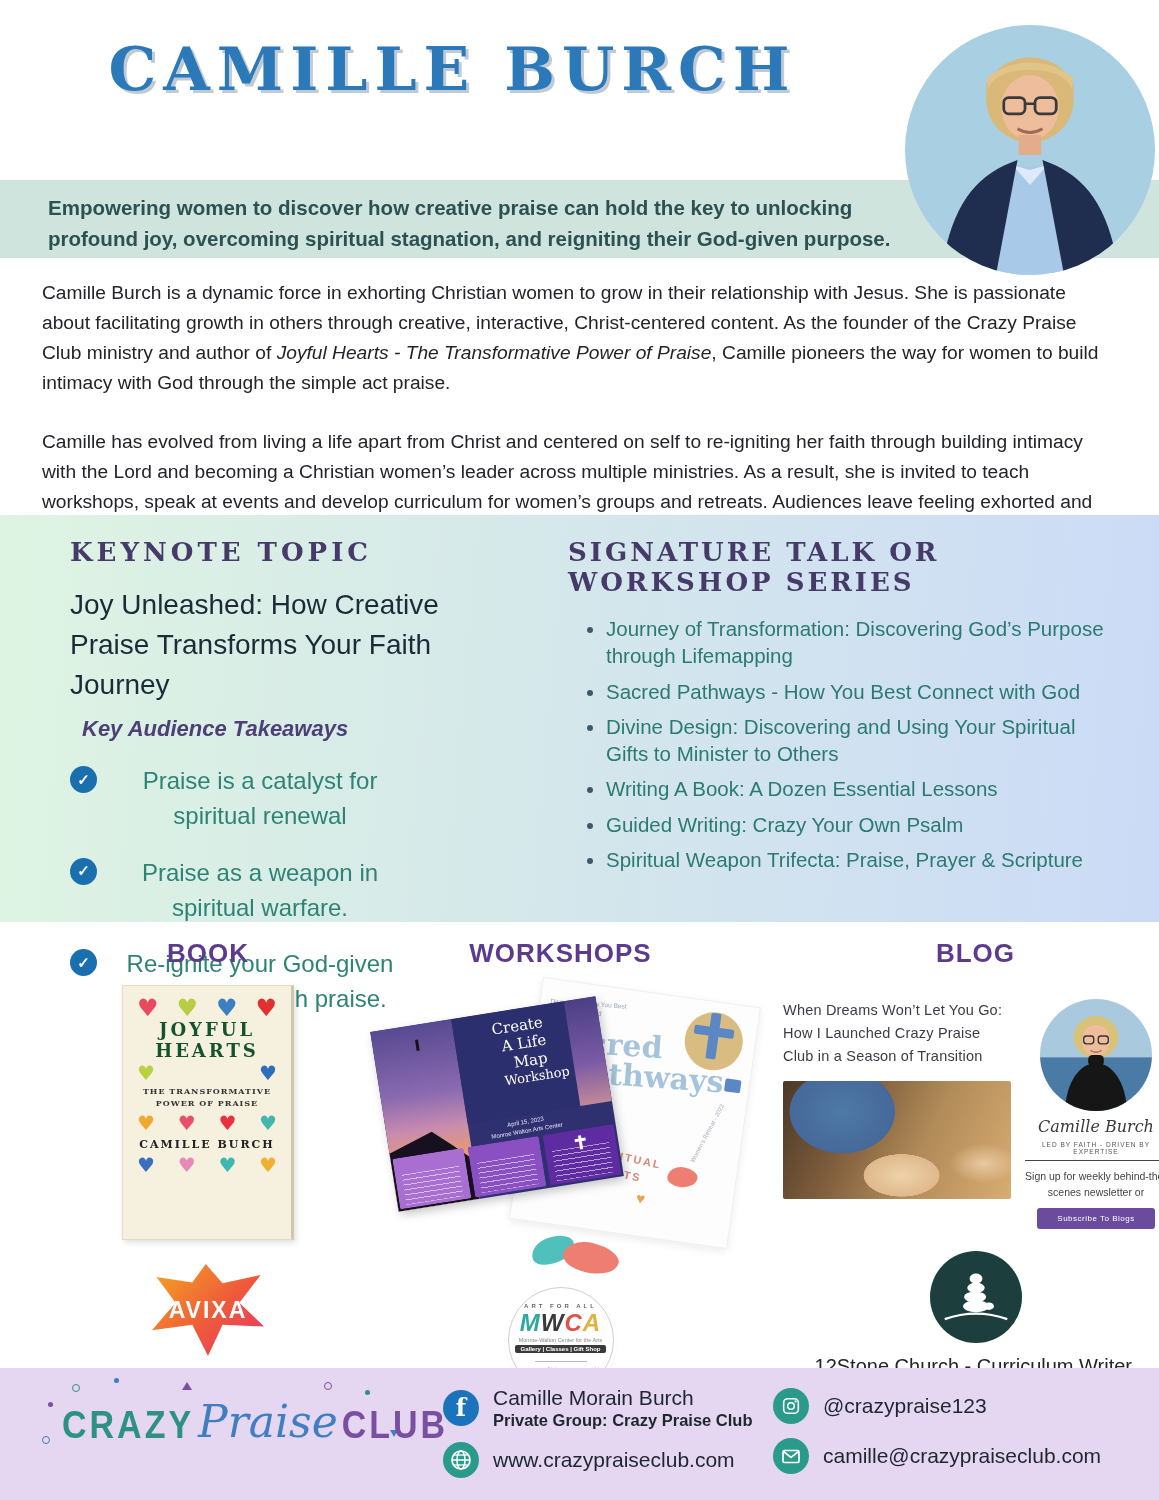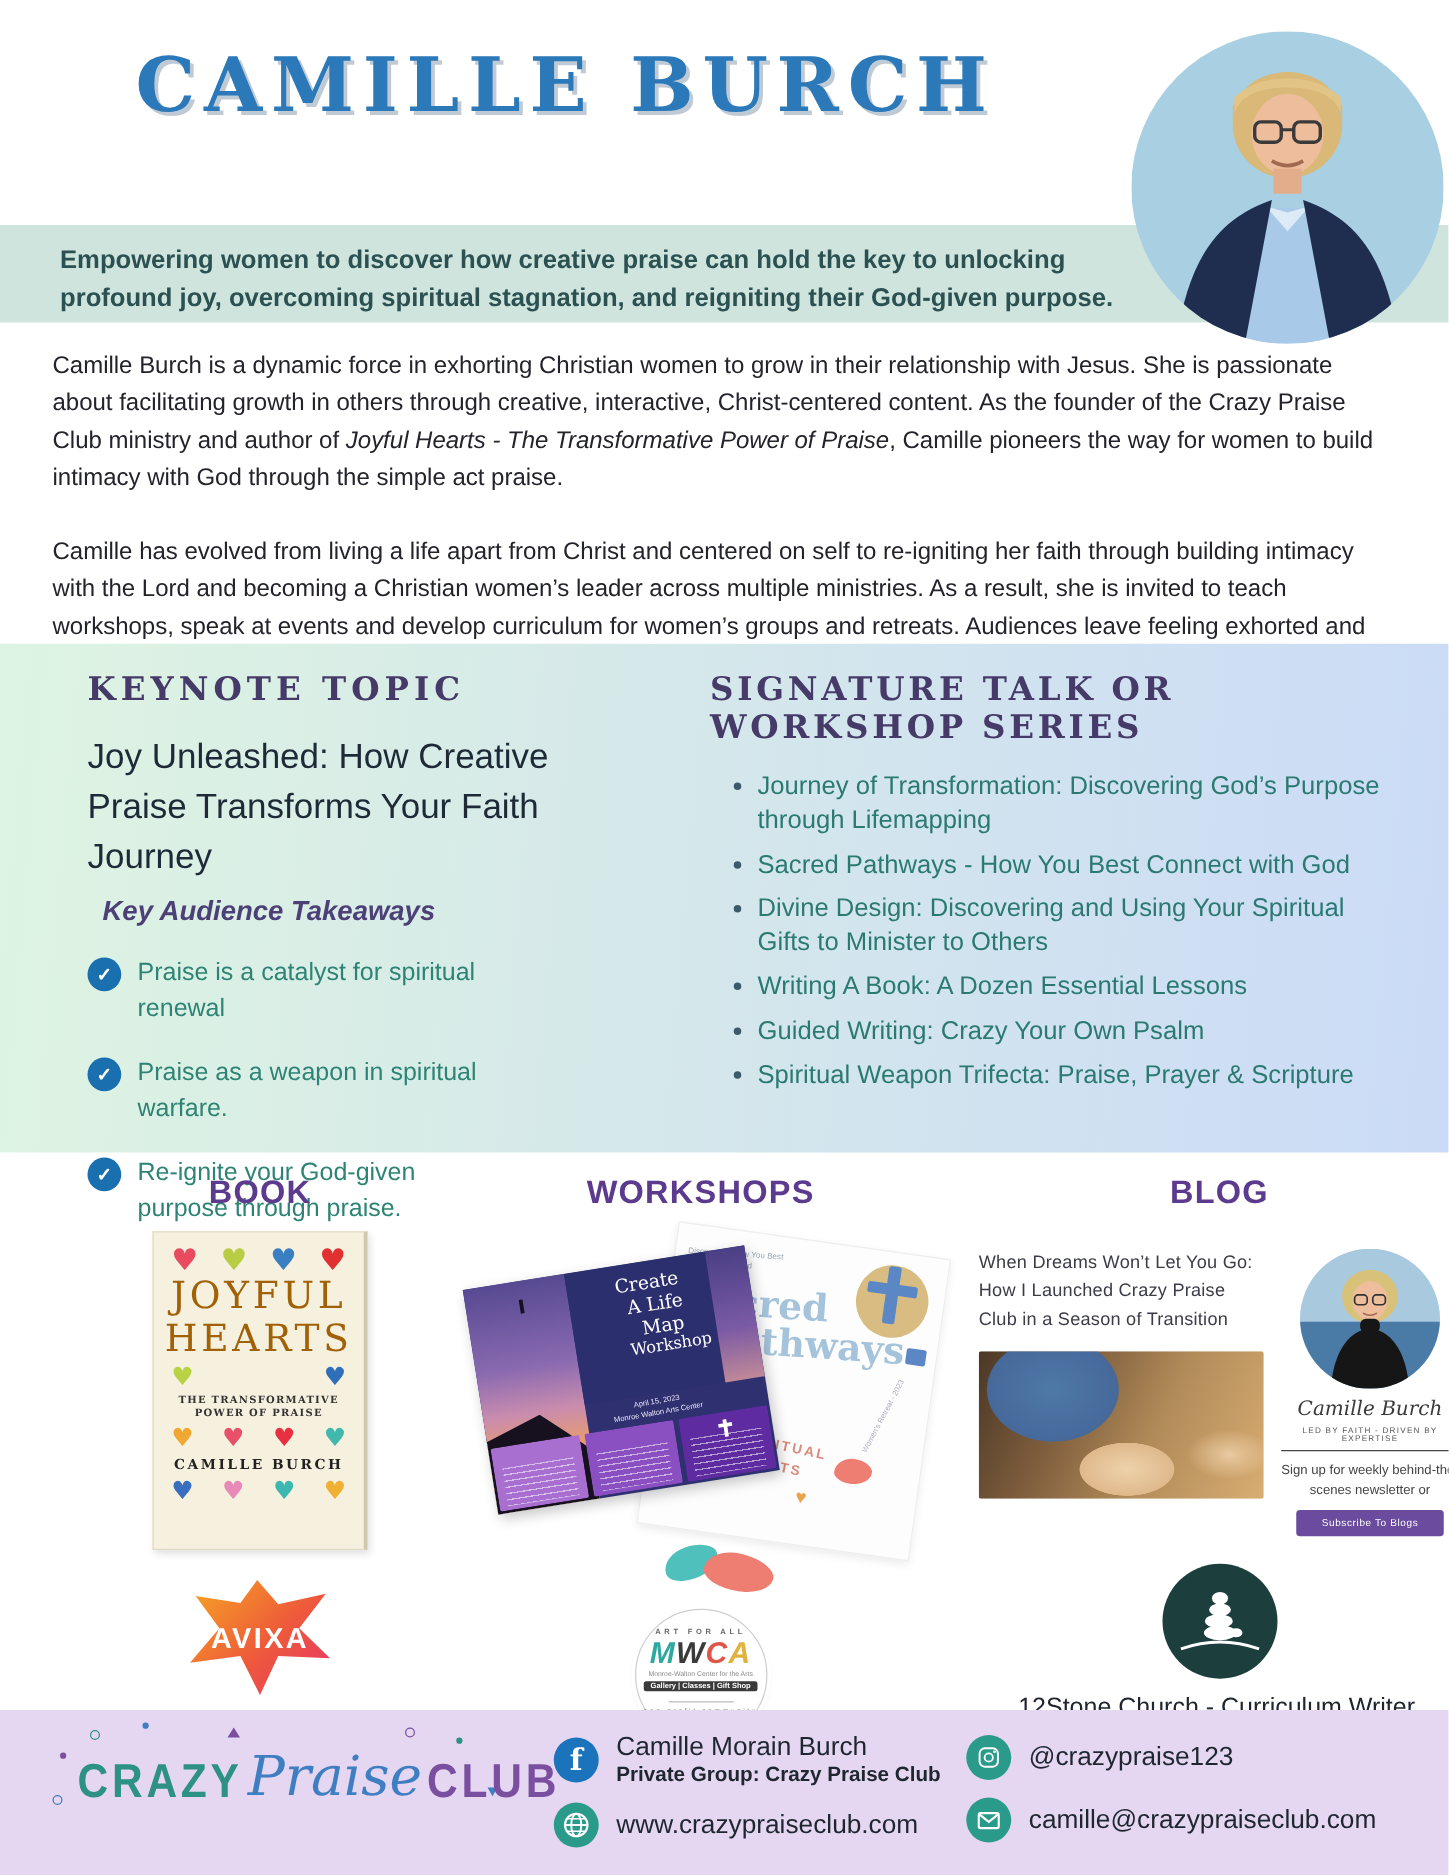--- a/index.html
+++ b/index.html
@@ -26,21 +26,21 @@
   .mid{position:absolute;left:0;top:515px;width:1159px;height:407px;
        background:linear-gradient(95deg,#def4e2 0%,#d5e8ea 45%,#cbdbf7 100%);}
   .slab{font-family:"DejaVu Serif",serif;font-weight:700;color:#453a68;letter-spacing:4px;font-size:26px;}
   .key-col{position:absolute;left:70px;top:22px;width:430px;}
   .key-title{margin-top:18px;font-size:28px;color:#1e2a38;line-height:1.42;width:380px;}
   .key-take{margin:12px 0 0 12px;font-style:italic;font-size:22px;color:#4d4077;font-weight:600;}
   .chk-row{display:flex;gap:13px;margin-top:22px;align-items:flex-start;}
   .chk{flex:0 0 27px;width:27px;height:27px;border-radius:50%;background:#1a6fae;color:#fff;
        display:flex;align-items:center;justify-content:center;font-size:15px;font-weight:bold;margin-top:2px;}
   .chk::before{content:"✓";}
-  .chk-txt{font-size:20px;color:#2e8474;line-height:1.45;width:300px;}
+  .chk-txt{font-size:24px;color:#2e8474;line-height:1.45;width:300px;text-align:center;}
   .sig-col{position:absolute;left:568px;top:22px;width:540px;}
   .sig-intro{margin-top:16px;font-size:23px;color:#1e2a38;line-height:1.45;width:540px;}
   ul.topics{margin:18px 0 0 0;padding-left:38px;}
   ul.topics li{font-size:20.5px;color:#2b7a72;line-height:1.33;margin-bottom:8px;}
   ul.topics li::marker{color:#3c5a6a;}
 
   
   .show{position:absolute;left:0;top:922px;width:1159px;height:316px;margin-left:28px;}
   .col-h{font-size:26px;font-weight:700;color:#5c3b8e;letter-spacing:1px;text-align:center;}
   .book-col{position:absolute;left:35px;top:16px;width:290px;text-align:center;}
@@ -48,21 +48,21 @@
   .blog-col{position:absolute;left:755px;top:16px;width:385px;text-align:center;}
   .caption{font-size:20px;color:#20262e;line-height:1.3;}
 
   
   .cover{position:relative;width:172px;height:255px;margin:16px auto 0;background:#f6f0df;
          border:1px solid #e3dbc6;border-right:3px solid #cfc7ae;box-shadow:2px 3px 6px rgba(0,0,0,.12);
          padding:10px 8px;box-sizing:border-box;font-family:"DejaVu Serif",serif;}
   .hr{display:flex;justify-content:space-between;padding:0 6px;font-size:24px;line-height:1;}
   .hr.small{font-size:20px;}
   .h::before{content:"♥";}
-  .cov-t{font-weight:400;font-size:30px;letter-spacing:3px;color:#a16207;line-height:1.15;}
+  .cov-t{font-weight:700;font-size:18px;letter-spacing:3px;color:#14532d;line-height:1.15;}
   .cov-sub{font-size:8px;font-weight:700;letter-spacing:1px;color:#333;line-height:1.4;margin-top:3px;}
   .cov-auth{font-size:11px;font-weight:700;letter-spacing:2px;color:#222;margin-top:5px;}
   .avixa{position:relative;width:112px;height:92px;margin:24px auto 0;
          background:linear-gradient(135deg,#f6a723 0%,#ee5a3a 55%,#e8336d 100%);
          clip-path:polygon(48% 0%,63% 21%,97% 12%,78% 42%,100% 68%,63% 66%,50% 100%,36% 66%,0% 72%,21% 42%,4% 14%,36% 20%);
          display:flex;align-items:center;justify-content:center;}
   .avixa span{color:#fff;font-weight:700;font-size:23px;letter-spacing:2px;}
   .book-col .caption{margin-top:8px;}
 
   

